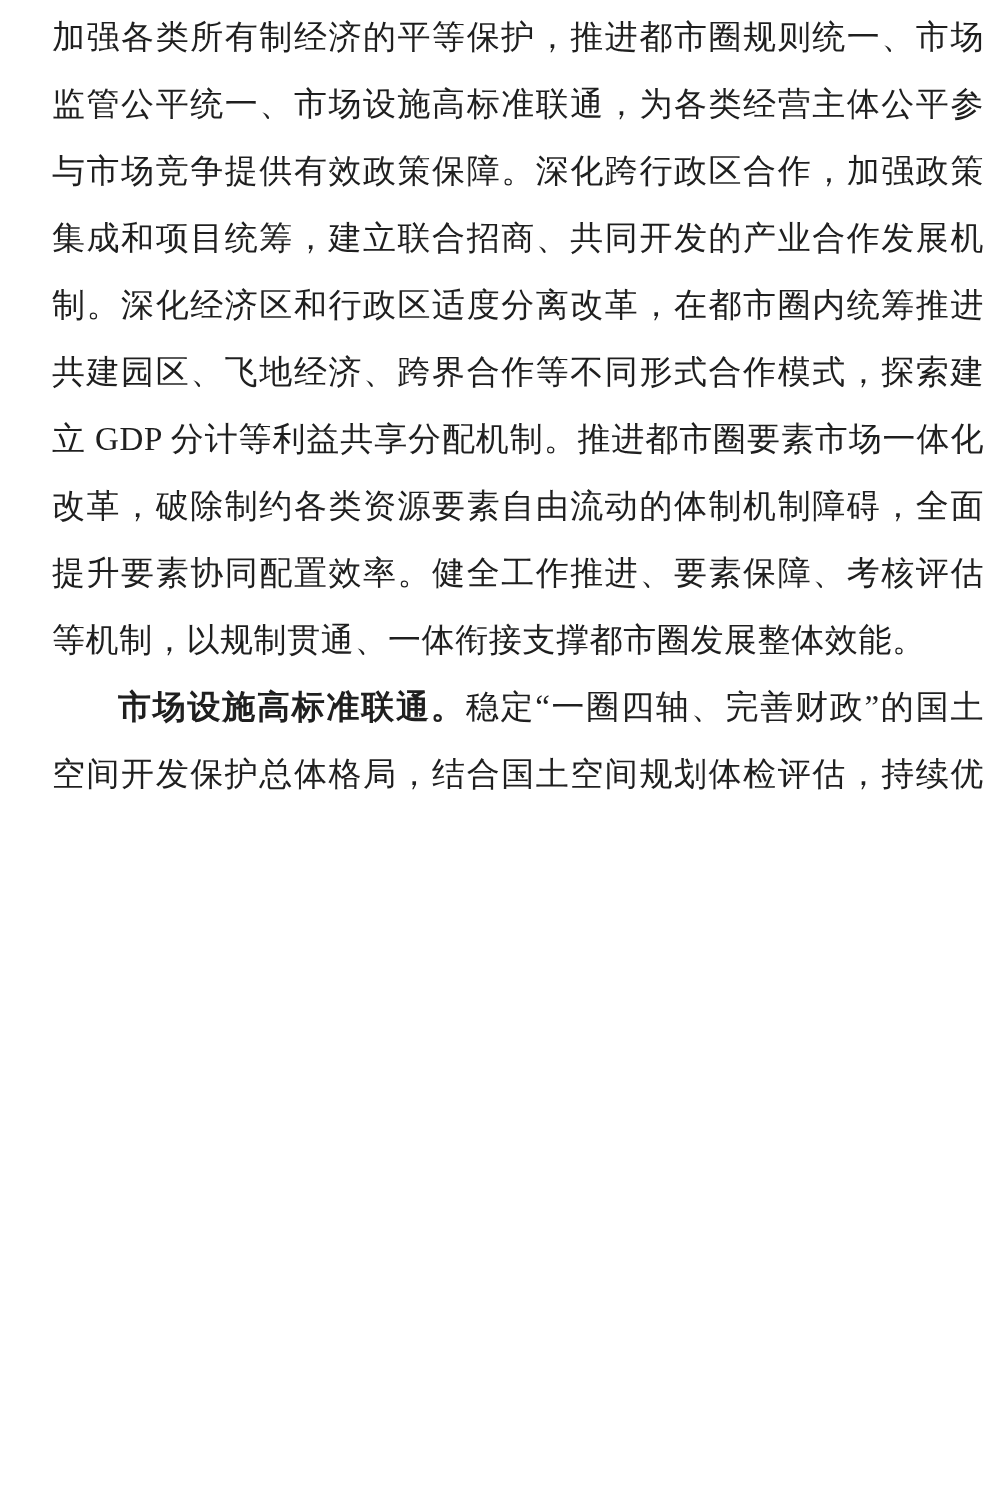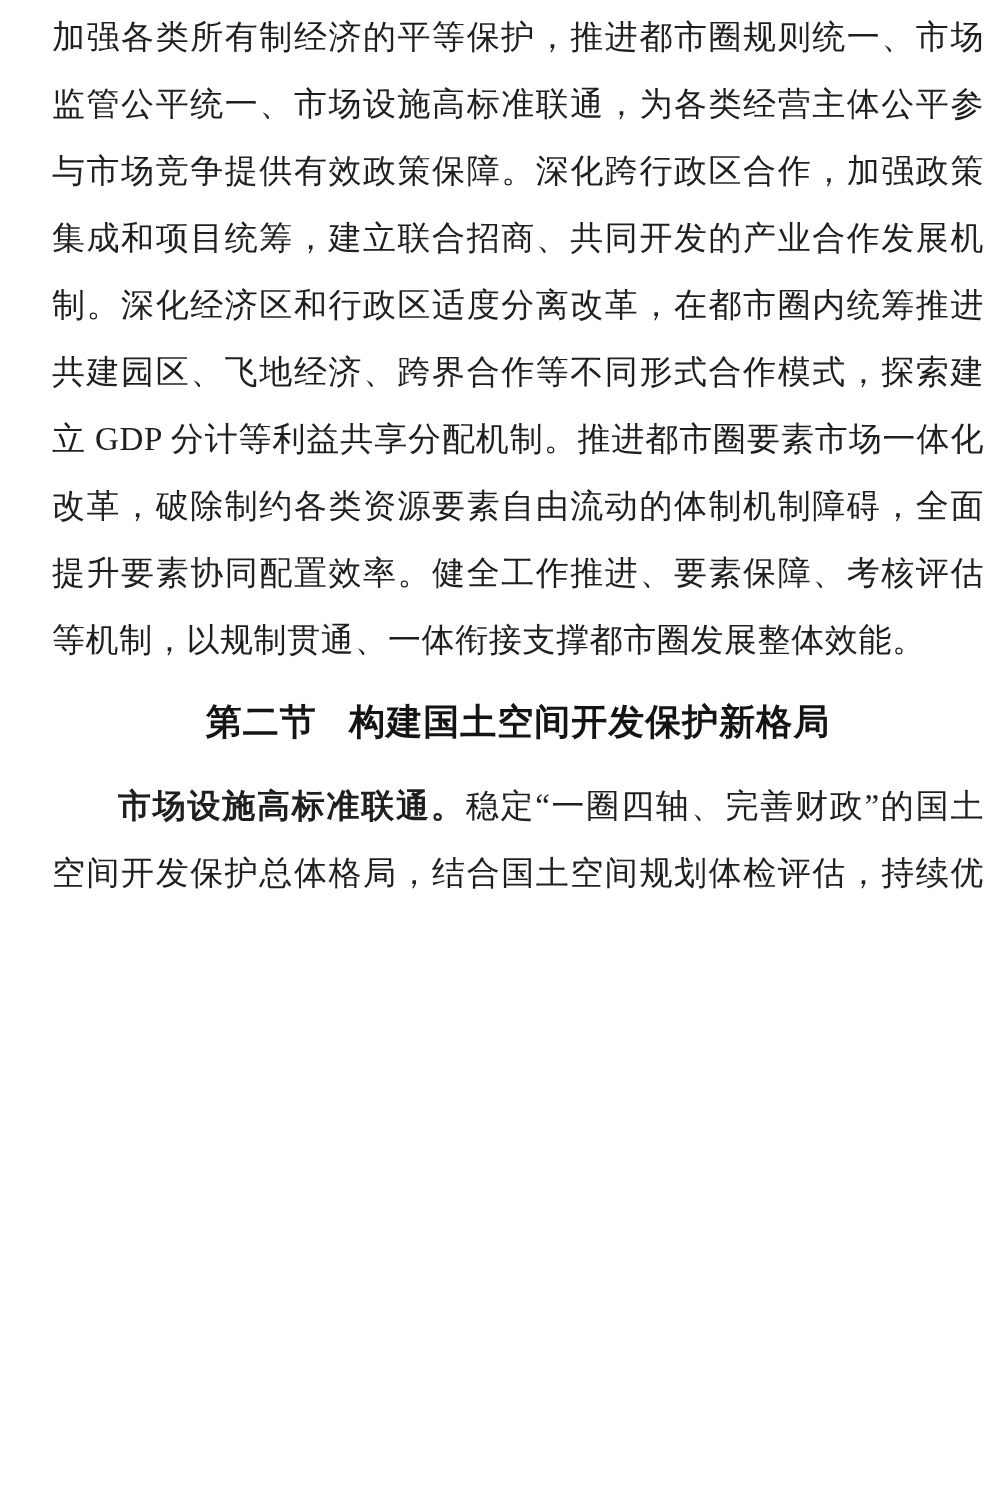--- a/index.html
+++ b/index.html
@@ -72,23 +72,20 @@
     color: #0f766e;
   }
 </style>
 </head>
 <body>
 
 <div class="page">
 
   <p class="body-text no-indent">加强各类所有制经济的平等保护，推进都市圈规则统一、市场监管公平统一、市场设施高标准联通，为各类经营主体公平参与市场竞争提供有效政策保障。深化跨行政区合作，加强政策集成和项目统筹，建立联合招商、共同开发的产业合作发展机制。深化经济区和行政区适度分离改革，在都市圈内统筹推进共建园区、飞地经济、跨界合作等不同形式合作模式，探索建立 GDP 分计等利益共享分配机制。推进都市圈要素市场一体化改革，破除制约各类资源要素自由流动的体制机制障碍，全面提升要素协同配置效率。健全工作推进、要素保障、考核评估等机制，以规制贯通、一体衔接支撑都市圈发展整体效能。</p>
 
-  <h2 class="section-heading">
-    <span>第二节</span><span class="heading-gap"></span><span>构建国土空间开发保护新格局</span>
-  </h2>
 
 
   <p class="body-text last-justify"><b class="lead">市场设施高标准联通。</b><span>稳定“一圈四轴、完善财政”的国土空间开发保护总体格局，结合国土空间规划体检评估，持续优</span></p>
 
   <div class="footer">
     <span class="dash">—</span>
     <span class="pagenum">85</span>
     <span class="dash">—</span>
   </div>
 

